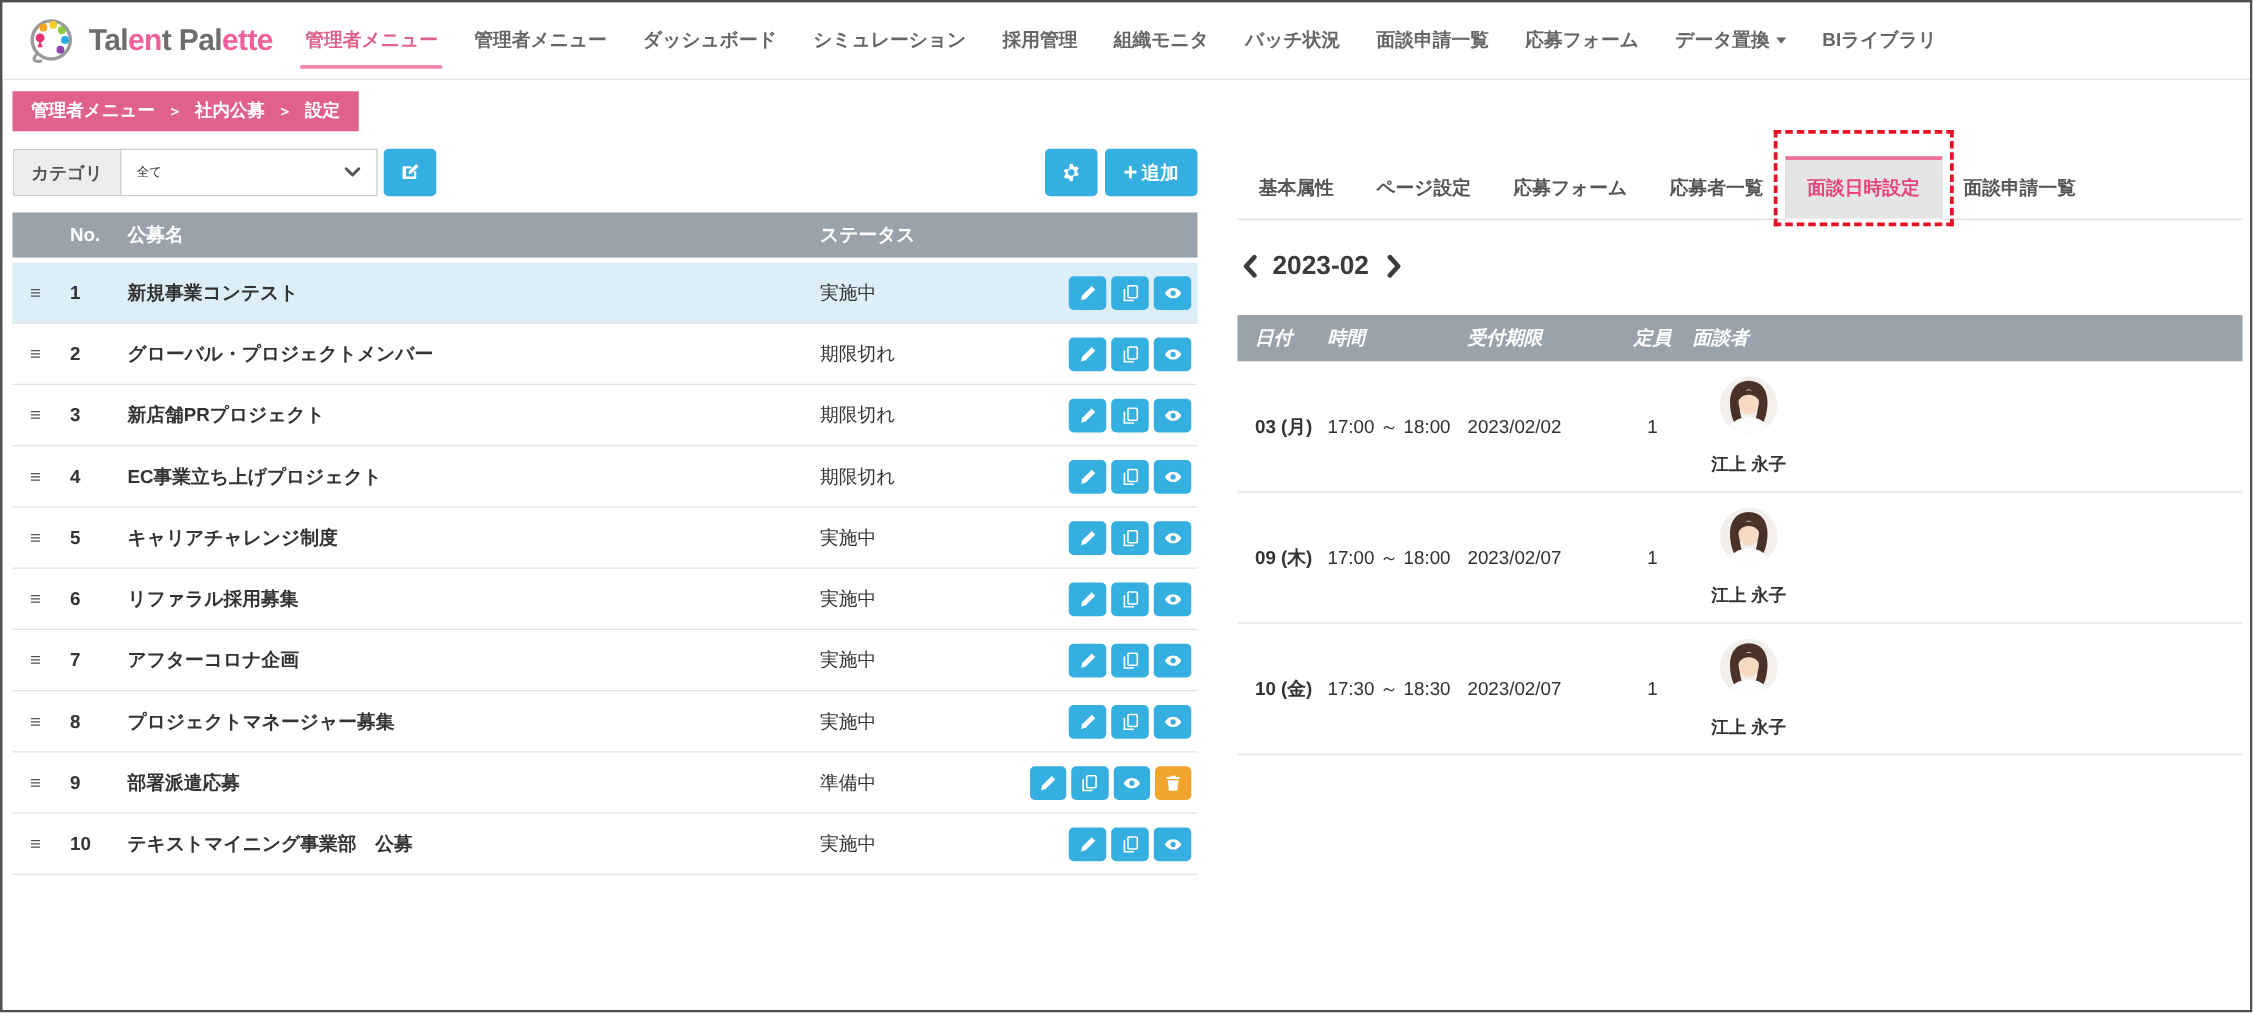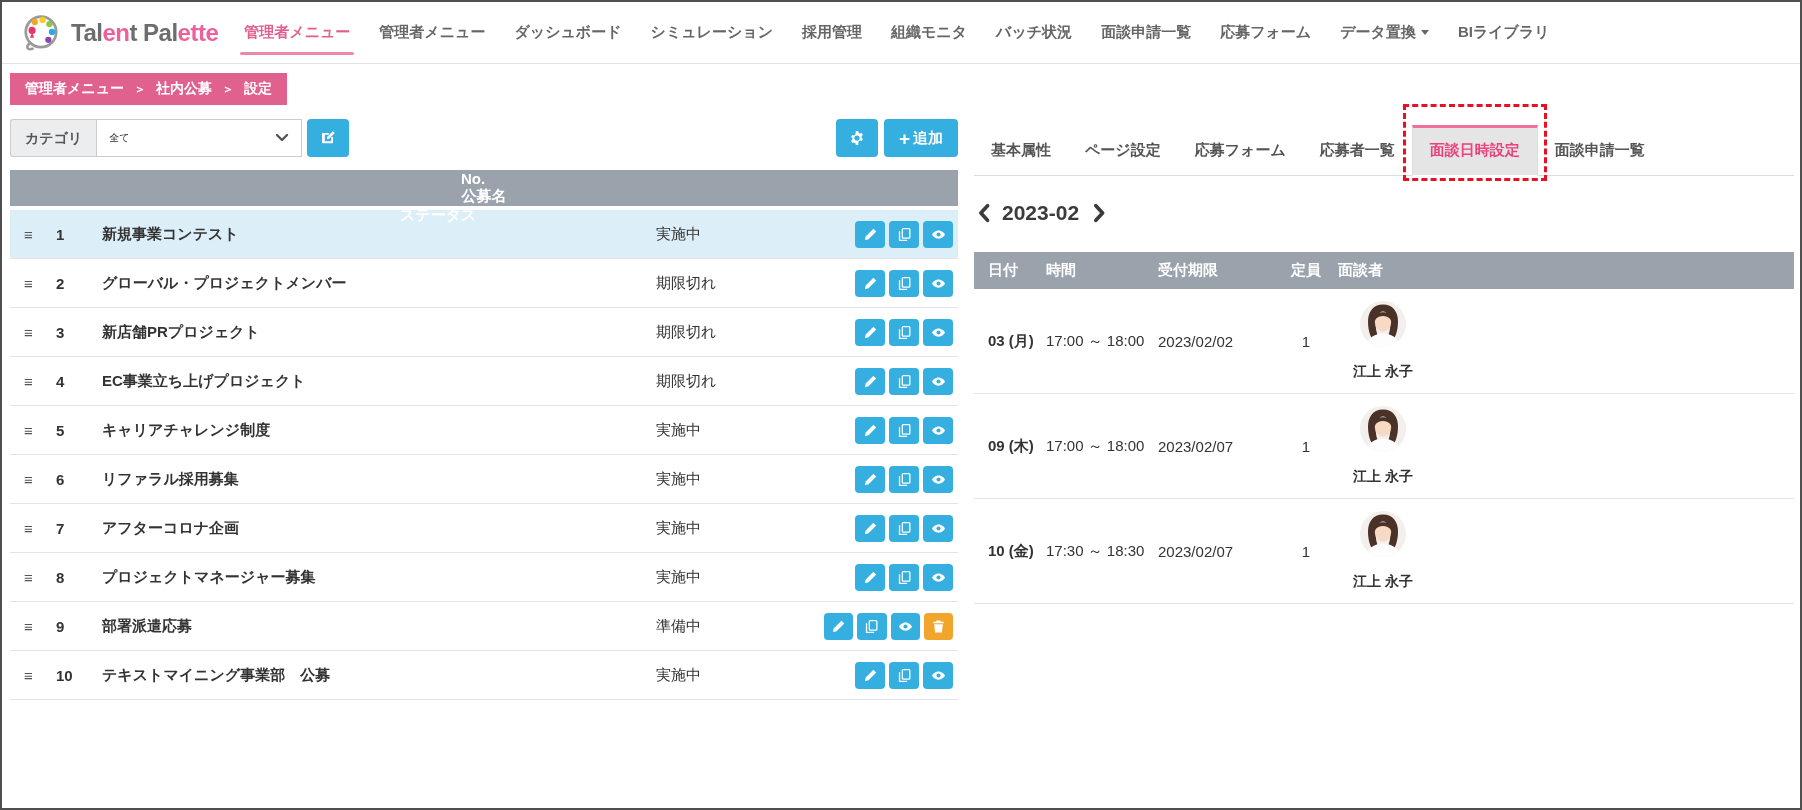--- a/index.html
+++ b/index.html
@@ -15,35 +15,35 @@
   .nav-item { position:relative; cursor:pointer; }
   .nav-item.active { color:#e0608e; }
   .nav-item.active::after { content:""; position:absolute; left:-4px; right:-4px; bottom:-13px; height:3px; background:#ef87ab; border-radius:2px; }
   .caret-down { display:inline-block; width:0; height:0; border-top:5px solid #666; border-left:4px solid transparent; border-right:4px solid transparent; margin-left:5px; vertical-align:2px; }
 
   
   .breadcrumb { display:inline-block; margin:9px 0 0 8px; background:#e0608e; color:#fff; font-size:14px; font-weight:bold; padding:7px 15px; }
   .breadcrumb .sep { margin:0 10px; font-size:12px; }
 
   
-  .main { display:flex; padding:8px 0 0 8px; gap:16px; align-items:flex-start; }
+  .main { display:flex; padding:8px 0 0 8px; gap:32px; align-items:flex-start; }
   .left-panel { width:948px; flex:none; }
   .right-panel { flex:1; min-width:0; padding-right:6px; }
 
   
   .filter-row { display:flex; align-items:center; margin:6px 0 13px; }
   .addon { border:1px solid #ccc; border-right:none; background:#ecedee; height:38px; line-height:36px; padding:0 14px; font-size:14px; font-weight:bold; color:#555; border-radius:3px 0 0 3px; }
   .select { width:206px; height:38px; border:1px solid #ccc; background:#fff; display:flex; align-items:center; justify-content:space-between; padding:0 12px; font-size:10px; color:#333; cursor:pointer; }
   .btn-sq { width:42px; height:38px; border:none; border-radius:4px; background:#35aee0; display:flex; align-items:center; justify-content:center; margin-left:5px; cursor:pointer; }
   .spacer { flex:1; }
   .btn-add { height:38px; border:none; background:#35aee0; color:#fff; border-radius:4px; font-size:15px; font-weight:bold; padding:0 15px; display:flex; align-items:center; gap:3px; margin-left:6px; cursor:pointer; }
   .btn-add .plus { font-size:19px; font-weight:bold; line-height:1; }
 
   
-  .tbl-head { display:flex; align-items:center; background:#9aa2ac; height:36px; color:#fff; font-weight:bold; font-size:15px; margin-bottom:4px;flex-direction:column; }
+  .tbl-head { display:flex; align-items:center; background:#9aa2ac; height:36px; color:#fff; font-weight:bold; font-size:15px; margin-bottom:4px; }
   .c-handle { width:46px; padding-left:14px; flex:none; }
   .c-no { width:46px; flex:none; font-weight:bold; }
   .c-name { flex:1; min-width:0; font-weight:bold; }
   .c-status { width:168px; flex:none; }
   .c-actions { width:134px; flex:none; display:flex; gap:4px; justify-content:flex-end; padding-right:5px; }
   .prow { display:flex; align-items:center; height:49px; border-bottom:1px solid #e4e4e4; font-size:15px; color:#333; }
   .prow.selected { background:#dceef8; }
   .drag { color:#555; font-size:15px; cursor:grab; }
   .btn-action { width:30px; height:27px; border:none; border-radius:4px; background:#35aee0; display:flex; align-items:center; justify-content:center; cursor:pointer; }
   .btn-action.delete { background:#f2a52c; }
@@ -52,21 +52,21 @@
   .tabs { display:flex; align-items:flex-end; border-bottom:1px solid #ddd; margin-top:12px; position:relative; }
   .tab { padding:15px 17px; font-size:15px; font-weight:bold; color:#555; cursor:pointer; white-space:nowrap; }
   .tab.active { color:#e8437e; background:#e5e5e5; border-left:1px solid #ddd; border-right:1px solid #ddd; border-top:3px solid #ef7098; border-bottom:1px solid #fff; margin-bottom:-1px; padding-top:13px; position:relative; }
   .annotation { position:absolute; left:-10px; right:-10px; top:-24px; bottom:-6px; border:3px dashed #e81123; pointer-events:none; }
 
   
   .month-nav { display:flex; align-items:center; gap:9px; margin:25px 0 0 2px; font-size:21px; font-weight:bold; color:#3b3b3b; }
   .month-btn { border:none; background:none; padding:0; display:flex; align-items:center; cursor:pointer; }
 
   
-  .sched-head { display:flex; align-items:center; height:37px; background:#9aa2ac; color:#fff; font-weight:bold; font-size:15px; margin-top:27px; padding-left:14px; }
+  .sched-head { display:flex; align-items:center; height:37px; background:#9aa2ac; color:#fff; font-weight:bold; font-size:15px; margin-top:27px; padding-left:14px;font-style:italic; }
   .s-date { width:58px; flex:none; white-space:nowrap; }
   .s-time { width:112px; flex:none; white-space:nowrap; }
   .s-deadline { width:116px; flex:none; white-space:nowrap; }
   .s-capacity { width:64px; flex:none; text-align:center; }
   .s-interviewer { flex:1; min-width:0; }
   .srow { display:flex; align-items:center; border-bottom:1px solid #e4e4e4; min-height:105px; font-size:15px; color:#333; padding-left:14px; }
   .srow .s-date { font-weight:bold; }
   .avatar-block { display:flex; flex-direction:column; align-items:center; width:90px; }
   .avatar { width:46px; height:46px; border-radius:50%; overflow:hidden; background:#f6f2ef; }
   .avatar-name { margin-top:16px; font-size:14px; font-weight:bold; color:#333; white-space:nowrap; }

